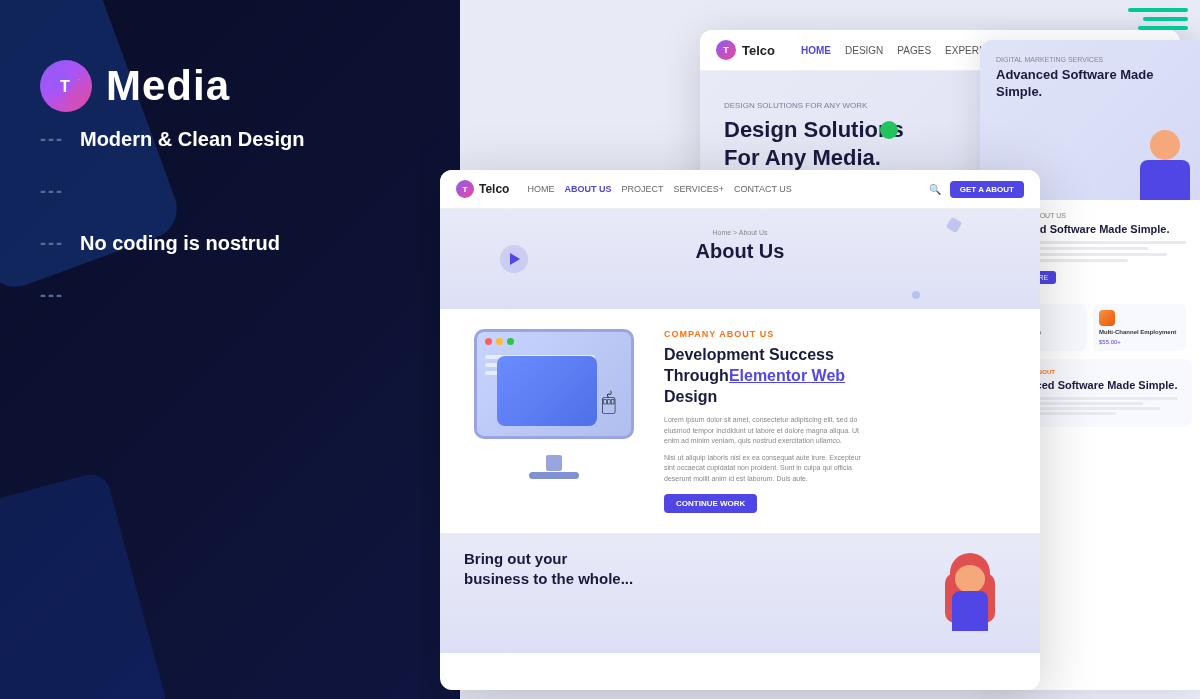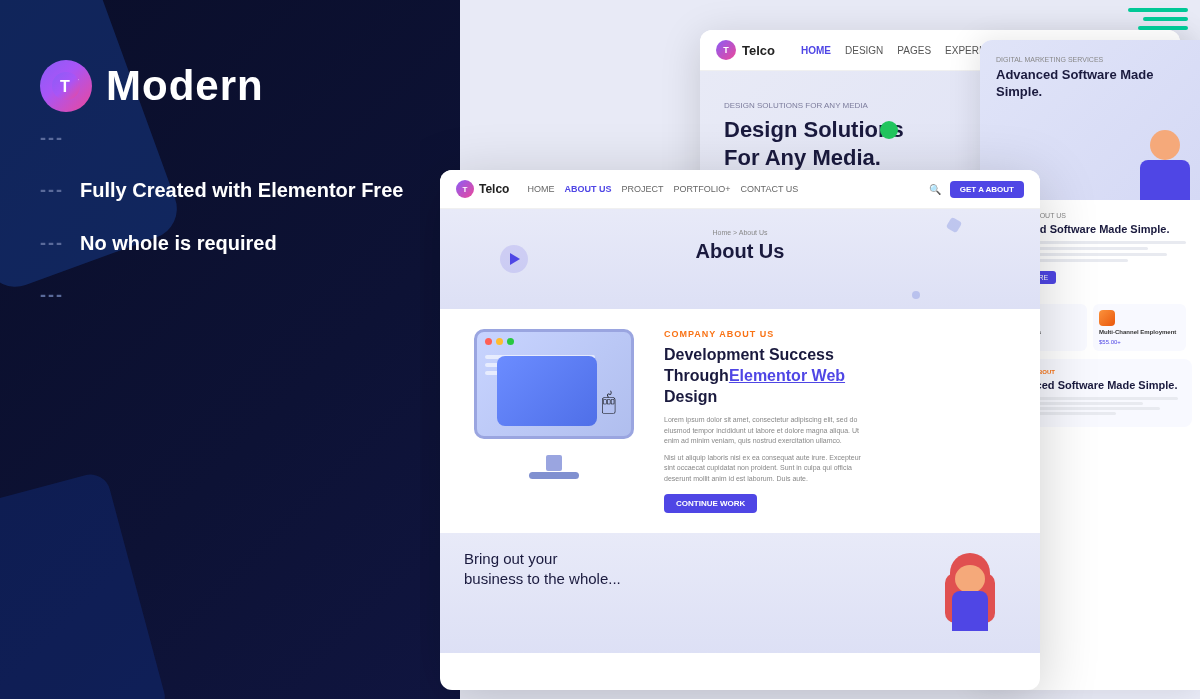--- a/index.html
+++ b/index.html
@@ -535,21 +535,21 @@
       overflow: hidden;
     }
 
     .sf-bottom-label {
       font-size: 9px; color: #f97316; font-weight: 700;
       text-transform: uppercase; letter-spacing: 1px;
       margin-bottom: 4px;
     }
 
     .sf-bottom-title {
-      font-size: 15px; font-weight: 400; color: #1a1a3e;
+      font-size: 15px; font-weight: 700; color: #1a1a3e;
       line-height: 1.3;
     }
 
     
     .sf-girl {
       position: absolute;
       right: 40px; bottom: 0;
       width: 60px; height: 100px;
     }
     .girl-hair {
@@ -706,35 +706,35 @@
               <stop offset="50%" stop-color="#a855f7"></stop>
               <stop offset="100%" stop-color="#ec4899"></stop>
             </linearGradient>
           </defs>
         </svg>
 
         <span style="position:absolute;top:-6px;left:-6px;font-size:10px;color:#a855f7;">✦</span>
         <span style="position:absolute;bottom:-6px;right:-4px;font-size:8px;color:#ec4899;">✦</span>
         <span style="opacity:0;">T</span>
       </div>
-      <span class="logo-text">Modern</span>
+      <span class="logo-text">Media</span>
     </div>
 
 
     <ul class="feature-list">
+      <li class="feature-item">
+        <span class="feature-dash">---</span>
+        <span class="feature-label">Modern &amp; Clean Design</span>
+      </li>
       <li class="feature-item">
         <span class="feature-dash">---</span>
       </li>
       <li class="feature-item">
         <span class="feature-dash">---</span>
-        <span class="feature-label">Fully Created with Elementor Free</span>
-      </li>
-      <li class="feature-item">
-        <span class="feature-dash">---</span>
-        <span class="feature-label">No whole is required</span>
+        <span class="feature-label">No coding is nostrud</span>
       </li>
       <li class="feature-item">
         <span class="feature-dash">---</span>
       </li>
     </ul>
   </div>
 </div>
 
 <div class="right-panel">
 
@@ -755,21 +755,21 @@
         <span class="active">HOME</span>
         <span>DESIGN</span>
         <span>PAGES</span>
         <span>EXPERIENCE</span>
         <span>CONTACT US</span>
       </div>
     </div>
 
     <div class="sb-hero">
       <div class="sb-hero-text">
-        <div class="sb-hero-small">DESIGN SOLUTIONS FOR ANY MEDIA</div>
+        <div class="sb-hero-small">DESIGN SOLUTIONS FOR ANY WORK</div>
         <div class="sb-hero-title">
           Design Solutions<br>For Any Media.
         </div>
         <div class="sb-hero-desc">Lorem ipsum dolor sit amet, consectetur adipiscing elit. Sed do eiusmod tempor incididunt ut labore et dolore magna.</div>
       </div>
 
       <div class="green-dot"></div>
 
       <div class="bulb">💡</div>
 
@@ -805,21 +805,21 @@
 
     <div class="sf-header">
       <div class="sf-logo">
         <div class="sf-logo-icon">T</div>
         <span>Telco</span>
       </div>
       <div class="sf-nav">
         <span>HOME</span>
         <span class="active">ABOUT US</span>
         <span>PROJECT</span>
-        <span>PORTFOLIO+</span>
+        <span>SERVICES+</span>
         <span>CONTACT US</span>
       </div>
       <div class="sf-nav-right">
         <span class="sf-search">🔍</span>
         <div class="sf-btn">GET A ABOUT</div>
       </div>
     </div>
 
     <div class="sf-hero">
 

